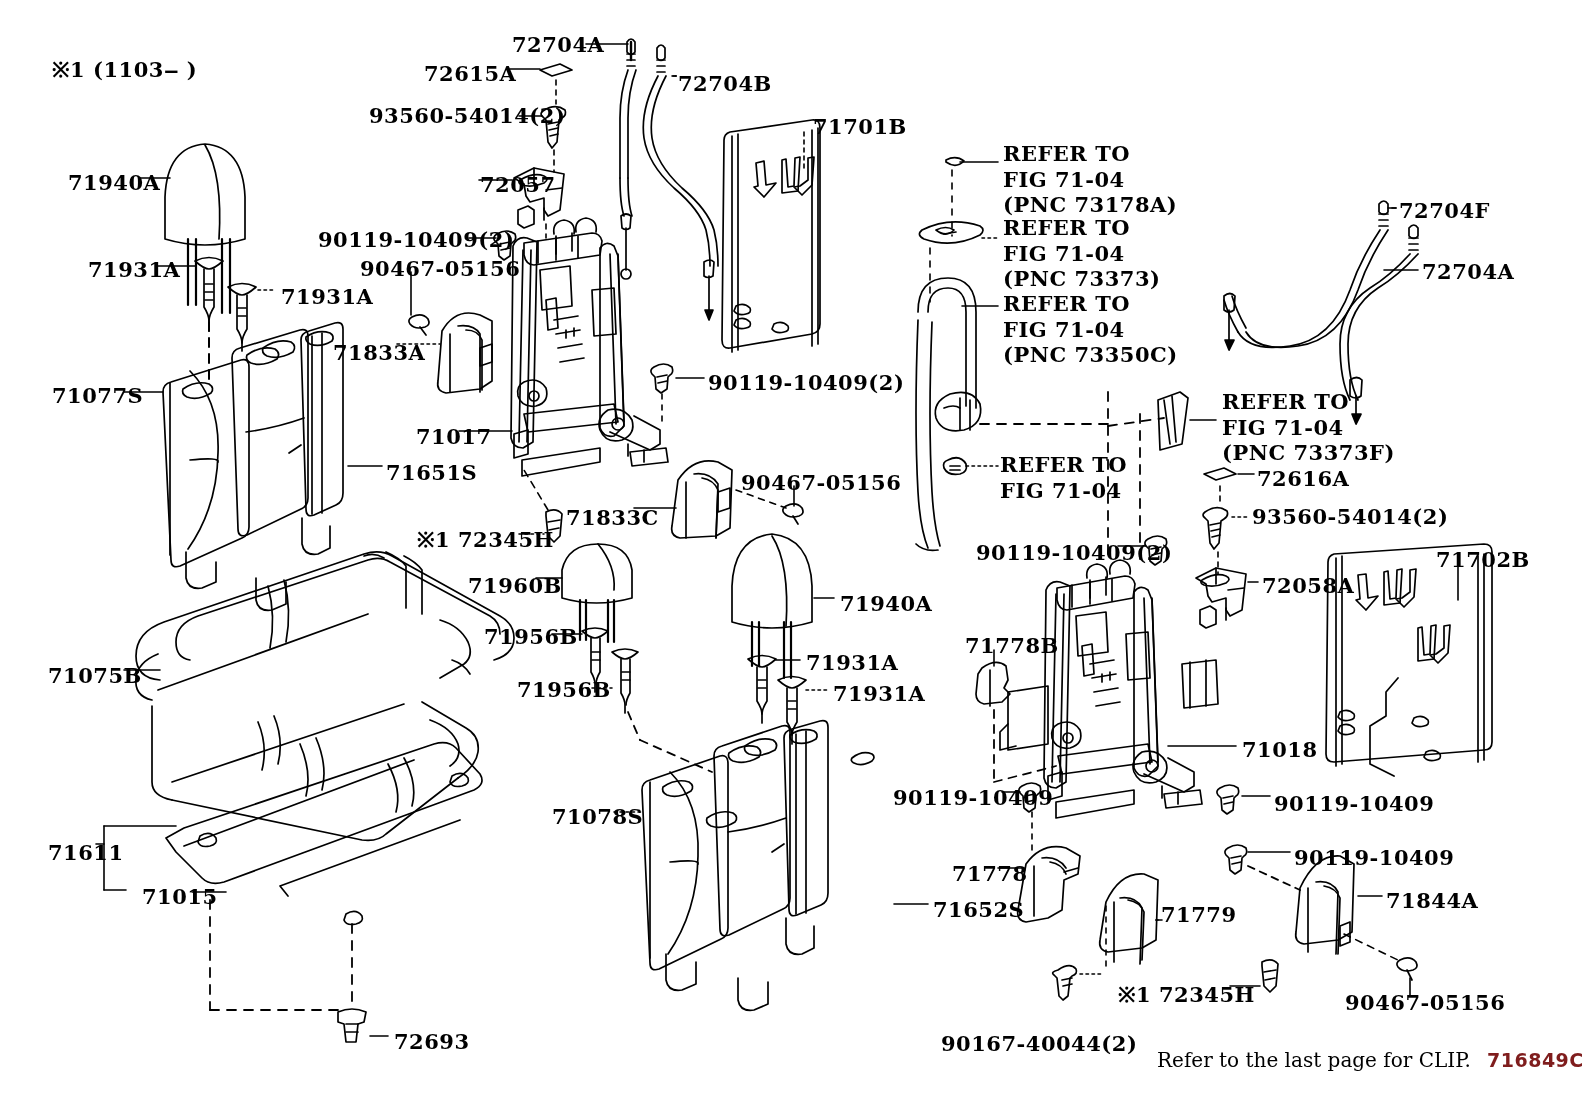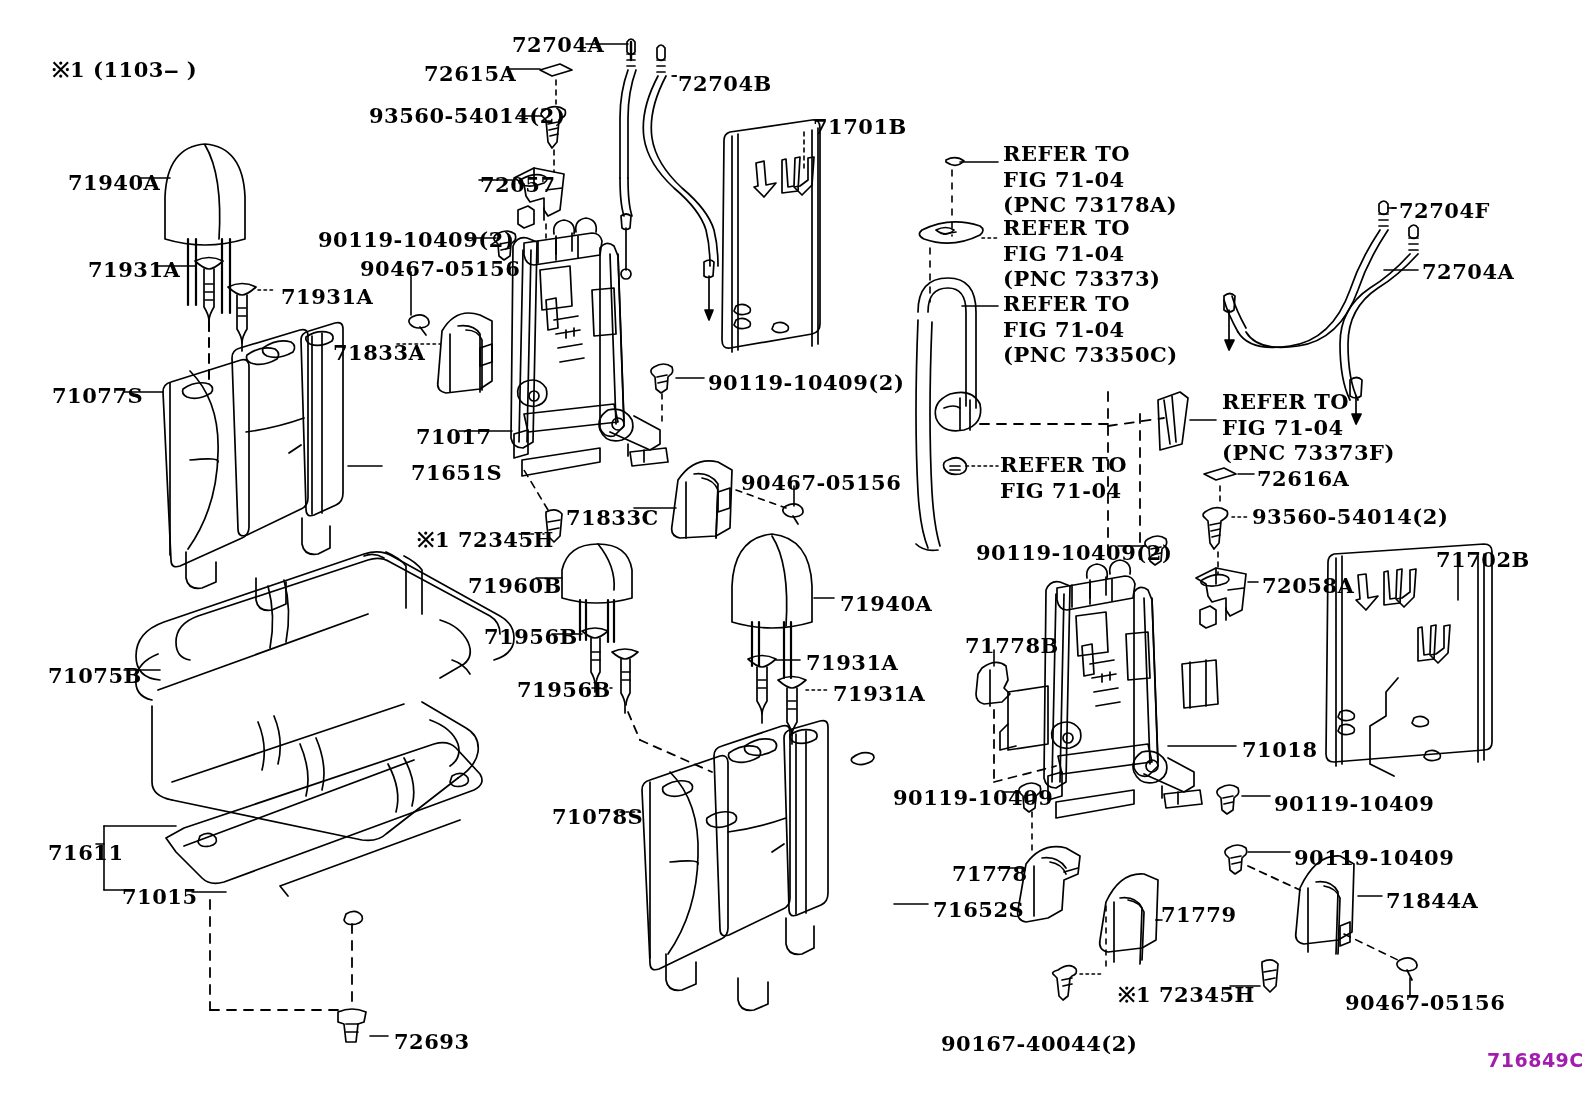--- a/index.html
+++ b/index.html
@@ -26,21 +26,21 @@
     font-family:"DejaVu Serif", serif;
     font-size:20px;
     color:#000;
     white-space:nowrap;
   }
   .fignum{
     position:absolute;
     font-family:"DejaVu Sans", sans-serif;
     font-size:19px;
     font-weight:700;
-    color:#a21caf;
+    color:#7f1d1d;
     letter-spacing:0.5px;
   }
   svg.art{
     position:absolute;left:0;top:0;width:1592px;height:1099px;
     pointer-events:none;
   }
 </style>
 </head>
 <body>
 
@@ -638,21 +638,21 @@
   <div class="lbl multi" style="left:1003px; top:291px; white-space:pre;">REFER TO
 FIG 71-04
 (PNC 73350C)</div>
   <div class="lbl" style="left:333px; top:341px;">71833A</div>
   <div class="lbl" style="left:708px; top:371px;">90119-10409(2)</div>
   <div class="lbl" style="left:52px;  top:384px;">71077S</div>
   <div class="lbl multi" style="left:1222px; top:389px; white-space:pre;">REFER TO
 FIG 71-04
 (PNC 73373F)</div>
   <div class="lbl" style="left:416px; top:425px;">71017</div>
-  <div class="lbl" style="left:386px; top:461px;margin-left:25px;">71651S</div>
+  <div class="lbl" style="left:386px; top:461px;">71651S</div>
   <div class="lbl multi" style="left:1000px; top:452px; white-space:pre;">REFER TO
 FIG 71-04</div>
   <div class="lbl" style="left:1257px; top:467px;">72616A</div>
   <div class="lbl" style="left:741px; top:471px;">90467-05156</div>
   <div class="lbl" style="left:1252px; top:505px;">93560-54014(2)</div>
   <div class="lbl" style="left:566px; top:506px;">71833C</div>
   <div class="lbl" style="left:417px; top:528px;">※1 72345H</div>
   <div class="lbl" style="left:976px; top:541px;">90119-10409(2)</div>
   <div class="lbl" style="left:468px; top:574px;">71960B</div>
   <div class="lbl" style="left:1262px; top:574px;">72058A</div>
@@ -663,25 +663,26 @@
   <div class="lbl" style="left:48px;  top:664px;text-align:right;">71075B</div>
   <div class="lbl" style="left:806px; top:651px;">71931A</div>
   <div class="lbl" style="left:517px; top:678px;">71956B</div>
   <div class="lbl" style="left:833px; top:682px;">71931A</div>
   <div class="lbl" style="left:1242px; top:738px;">71018</div>
   <div class="lbl" style="left:893px; top:786px;">90119-10409</div>
   <div class="lbl" style="left:1274px; top:792px;">90119-10409</div>
   <div class="lbl" style="left:552px; top:805px;">71078S</div>
   <div class="lbl" style="left:48px;  top:841px;">71611</div>
   <div class="lbl" style="left:952px; top:862px;">71778</div>
-  <div class="lbl" style="left:122px; top:885px;text-align:center;">71015</div>
+  <div class="lbl" style="left:142px; top:885px;text-align:center;">71015</div>
   <div class="lbl" style="left:1294px; top:846px;">90119-10409</div>
   <div class="lbl" style="left:933px; top:898px;">71652S</div>
   <div class="lbl" style="left:1386px; top:889px;">71844A</div>
   <div class="lbl" style="left:1161px; top:903px;">71779</div>
   <div class="lbl" style="left:1118px; top:983px;">※1 72345H</div>
   <div class="lbl" style="left:1345px; top:991px;">90467-05156</div>
   <div class="lbl" style="left:941px; top:1012px;margin-top:20px;">90167-40044(2)</div>
   <div class="lbl" style="left:394px; top:1030px;">72693</div>
 
+  <div class="footer-note" style="left:1157px; top:1048px;">Refer to the last page for CLIP.</div>
   <div class="fignum" style="left:1487px; top:1049px;">716849C</div>
 
 </div>
 
 </body></html>

